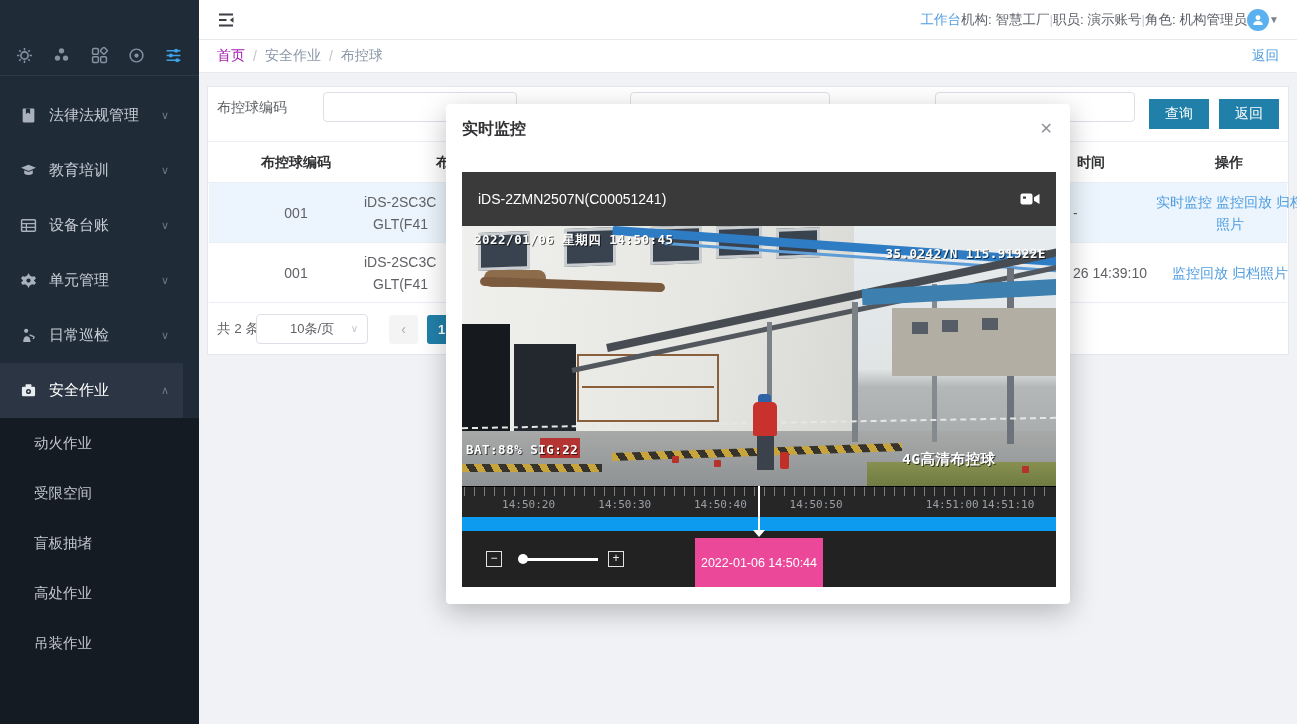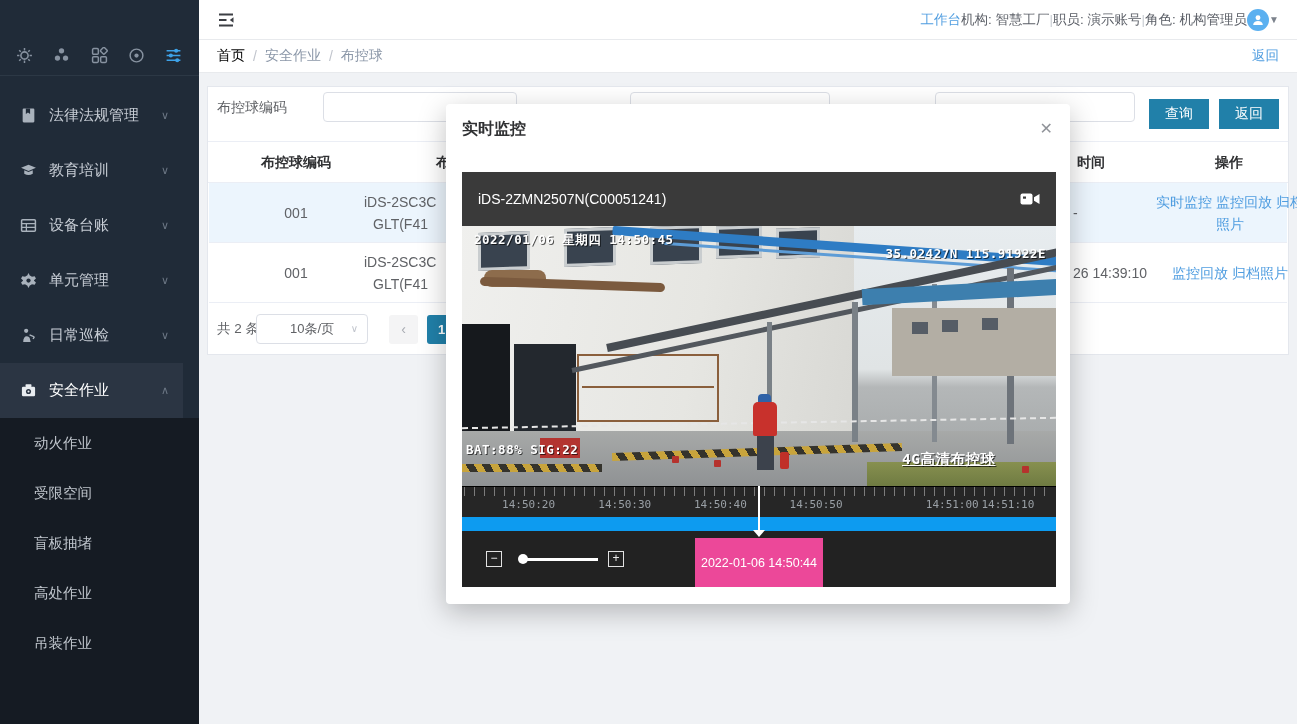--- a/index.html
+++ b/index.html
@@ -33,21 +33,21 @@
     border-bottom:1px solid #e8eaed; display:flex; align-items:center; padding:0 18px; z-index:2; }
   .collapse-btn { width:18px; height:16px; cursor:pointer; color:#3c3f44; }
   .tb-right { margin-left:auto; display:flex; align-items:center; gap:0; font-size:13.5px; color:#5a5e66; }
   .tb-link { color:#4f9de0; cursor:pointer; }
   .tb-sep { color:#c8ccd2; }
   .avatar { width:22px; height:22px; border-radius:50%; background:#5bb0f0; display:flex; align-items:center; justify-content:center; cursor:pointer; }
   .caret { color:#7c828c; font-size:10px; cursor:pointer; }
 
   .crumbbar { position:absolute; left:199px; top:40px; width:1098px; height:33px; background:#fff;
     border-bottom:1px solid #e8eaed; display:flex; align-items:center; padding:0 18px; font-size:14px; z-index:2; }
-  .crumb-home { color:#000000; cursor:pointer; }
+  .crumb-home { color:#a21caf; cursor:pointer; }
   .crumb-sep { color:#c0c4cc; margin:0 8px; }
   .crumb-link { color:#8b97a8; cursor:pointer; }
   .crumb-back { margin-left:auto; color:#4f9de0; font-size:13.5px; cursor:pointer; }
 
   
   .card { position:absolute; left:207px; top:86px; width:1082px; height:269px; background:#fff;
     border:1px solid #e4e7ed; z-index:1; }
   .f-label { position:absolute; left:9px; top:5px; line-height:30px; color:#606266; }
   .f-input { position:absolute; top:5px; height:30px; border:1px solid #dcdfe6; border-radius:4px;
     background:#fff; padding:0 8px; font-size:13px; color:#606266; outline:none; }
@@ -137,21 +137,21 @@
   .rd1{left:210px;top:230px;} .rd2{left:252px;top:234px;} .rd3{left:560px;top:240px;}
   .p-cap  { left:296px; top:168px; width:13px; height:8px; background:#2f62a7; border-radius:4px 4px 0 0; }
   .p-body { left:291px; top:176px; width:24px; height:34px; background:#c8312c; border-radius:5px 5px 2px 2px; }
   .p-legs { left:295px; top:210px; width:17px; height:34px; background:#3c424c; }
   .p-ext  { left:318px; top:226px; width:9px; height:17px; background:#c03028; border-radius:2px; }
   .osd { position:absolute; font-family:"DejaVu Sans Mono","Liberation Mono",monospace; color:#fff;
     font-weight:bold; font-size:12.5px; letter-spacing:.5px; text-shadow:1px 1px 0 rgba(0,0,0,.65); white-space:nowrap; }
   .osd-dt  { left:12px; top:6px; }
   .osd-gps { right:10px; top:20px; }
   .osd-bat { left:4px; top:216px; }
-  .osd-nm  { left:440px; top:224px; font-size:14.5px;text-decoration:underline; }
+  .osd-nm  { left:440px; top:224px; font-size:14.5px; }
 
   
   .tline { position:relative; height:44px; background:#262626; }
   .ticks { height:9px; margin:1px 2px 0; background:repeating-linear-gradient(90deg,#7c7c7c 0 1px,transparent 1px 10px); }
   .tlabels { position:relative; height:20px; font-family:"DejaVu Sans Mono","Liberation Mono",monospace;
     font-size:11px; color:#9aa0a6; }
   .tlab { position:absolute; top:2px; transform:translateX(-50%); }
   .tl0{left:11.2%;} .tl1{left:27.4%;} .tl2{left:43.5%;} .tl3{left:59.6%;} .tl4{left:75.8%;margin-left:40px;} .tl5{left:91.9%;}
   .bluebar { position:absolute; left:0; bottom:0; width:100%; height:14px; background:#0d9bf0; }
   .playhead { position:absolute; left:calc(50% - 1px); top:314px; width:2px; height:46px; background:#fff; z-index:3; }

